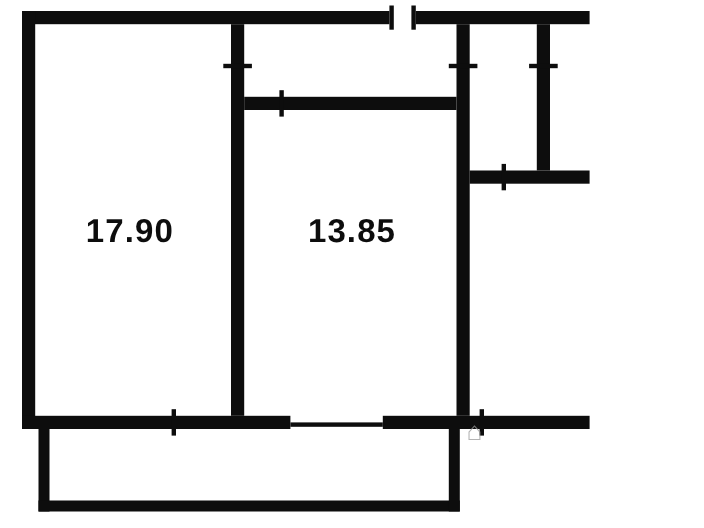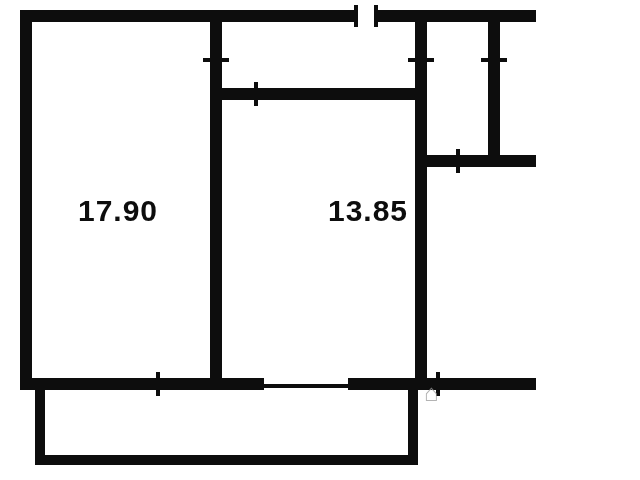--- a/index.html
+++ b/index.html
@@ -83,19 +83,19 @@
   <div class="tick" style="left:254px; top:82px; width:4px; height:24px;"></div>
 
   <div class="wall" style="left:427px; top:155px; width:193px; height:12px;"></div>
   <div class="tick" style="left:456px; top:149px; width:4px; height:24px;"></div>
 
   <div class="wall" style="left:35px; top:390px; width:10px; height:75px;"></div>
   <div class="wall" style="left:35px; top:455px; width:383px; height:10px;"></div>
   <div class="wall" style="left:408px; top:390px; width:10px; height:75px;"></div>
 
   <div class="room-label" style="left:118px; top:211px;">17.90</div>
-  <div class="room-label" style="left:320px; top:211px;margin-left:48px;">13.85</div>
+  <div class="room-label" style="left:320px; top:211px;">13.85</div>
 
   <div class="watermark">
     <span class="wm-icon">⌂</span>
   </div>
 
 </div>
 
 </body></html>

